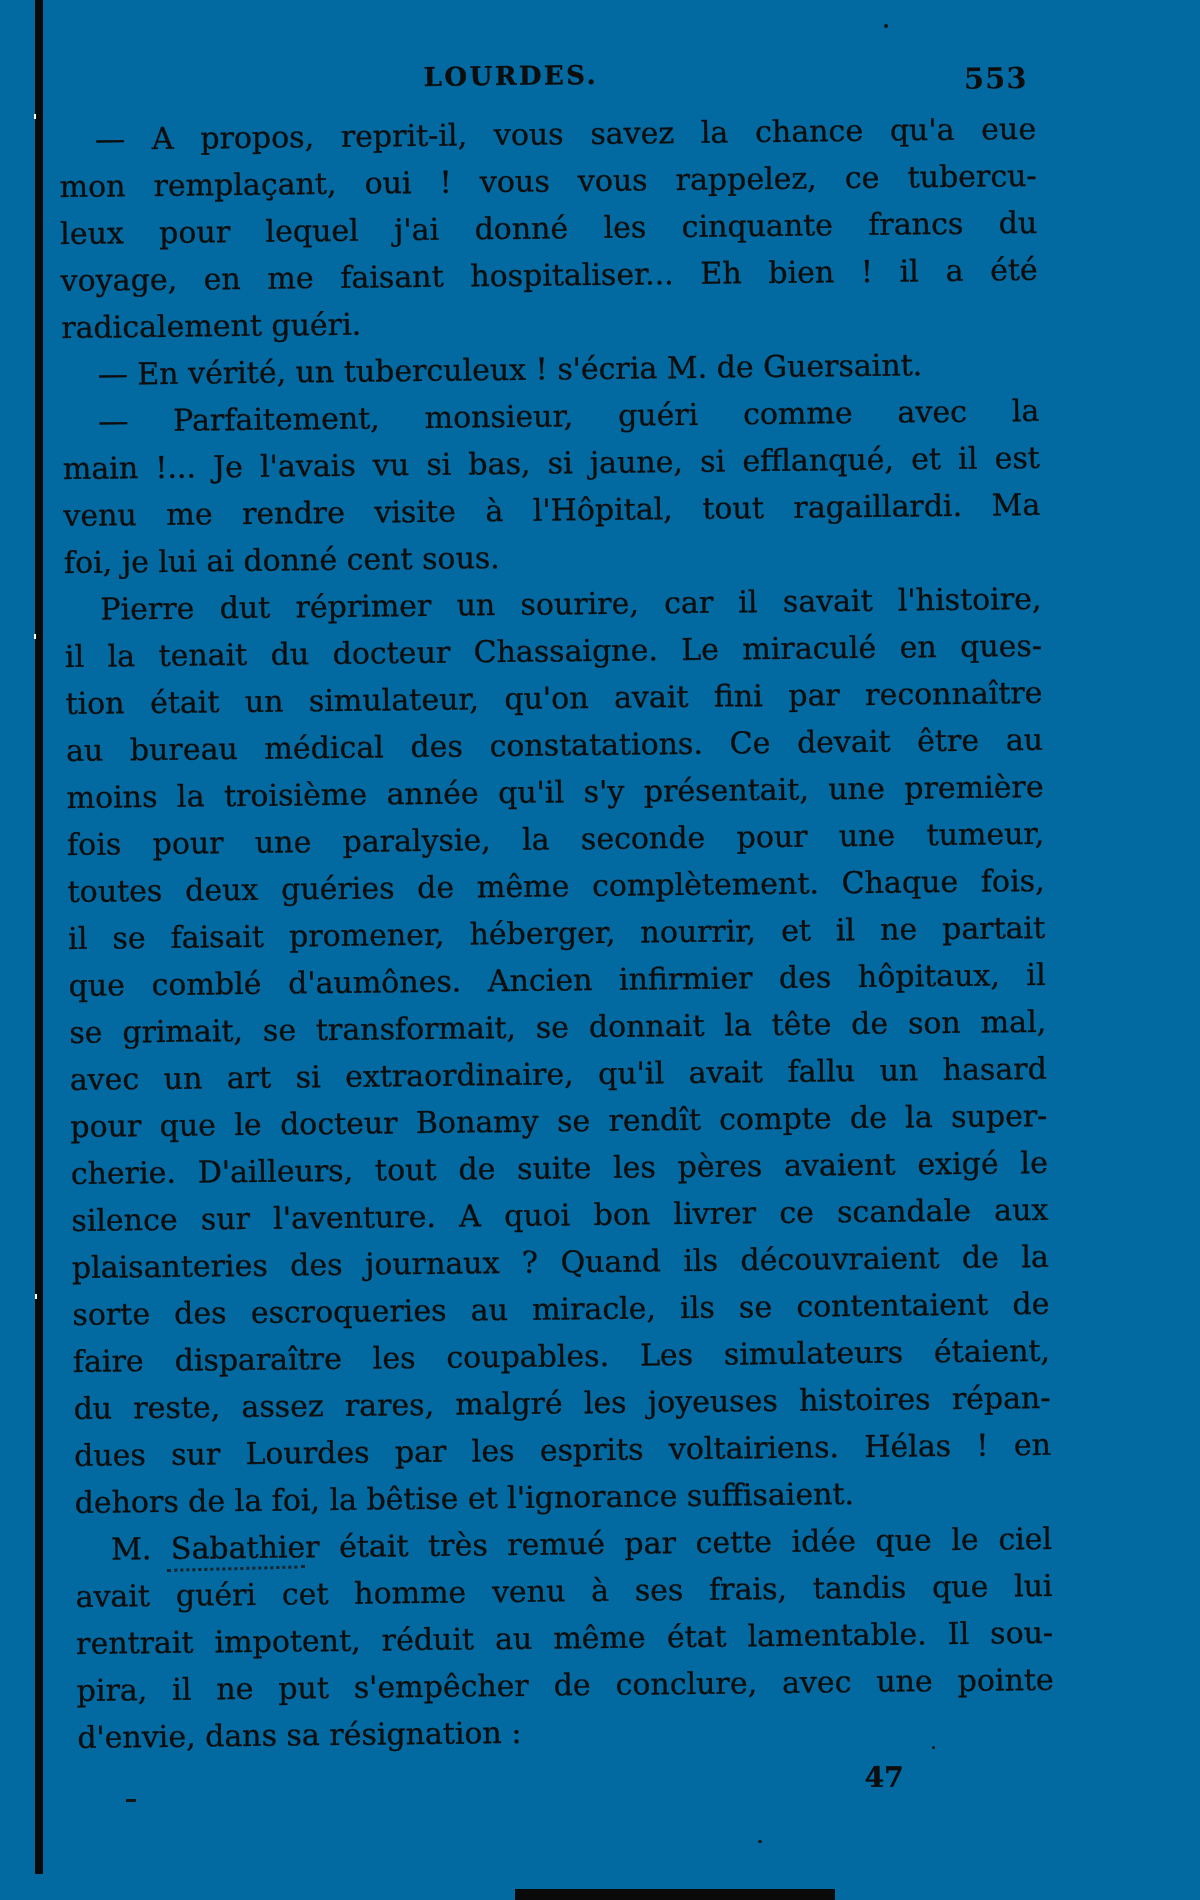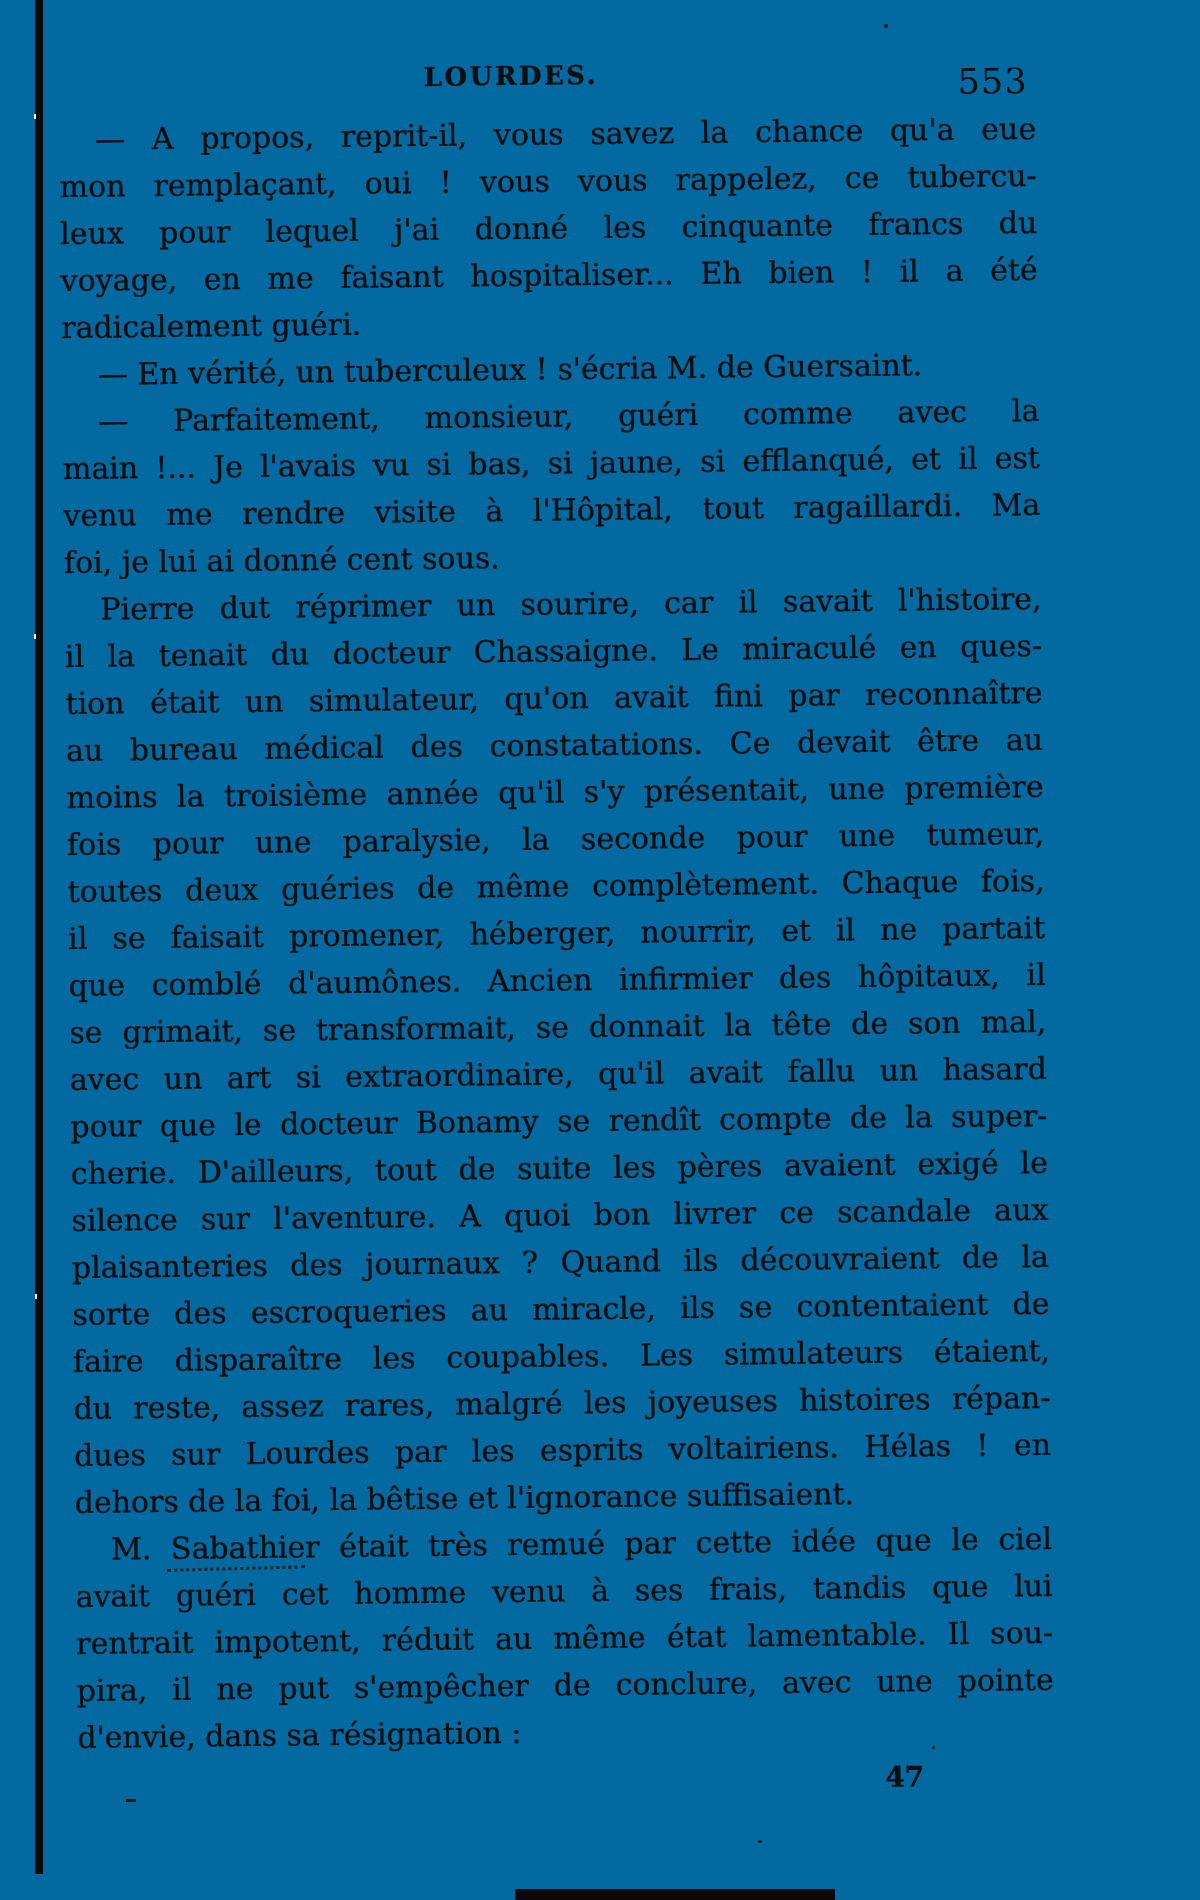--- a/index.html
+++ b/index.html
@@ -62,22 +62,22 @@
     transform: translateX(-36px);
     font-size: 26px;
     font-weight: bold;
     letter-spacing: 2.5px;
     -webkit-text-stroke: 0.3px #0d0d0d;
   }
   .header-pageno {
     position: absolute;
     right: 8px;
     top: 6px;
-    font-size: 35px;
-    font-weight: normal;
+    font-size: 29px;
+    font-weight: bold;
     letter-spacing: 1px;
   }
   .text-block {
     position: absolute;
     left: 58px;
     top: 116px;
     width: 977px;
     font-size: 30px;
     line-height: 47px;
     -webkit-text-stroke: 0.35px #111111;
@@ -88,21 +88,21 @@
     text-align-last: justify;
     white-space: normal;
   }
   .line.indent { text-indent: 36px; }
   .line.last { text-align-last: left; }
   .signature-mark {
     position: absolute;
     left: 845px;
     top: 1770px;
     width: 80px;
-    text-align: center;
+    text-align: left;
     font-size: 28px;
     font-weight: bold;
     -webkit-text-stroke: 0.4px #0d0d0d;
   }
   
   .speck { position: absolute; background: #151515; }
   .speck.dot { border-radius: 50%; }
   .artifact-strike {
     position: absolute;
     left: 150px;

